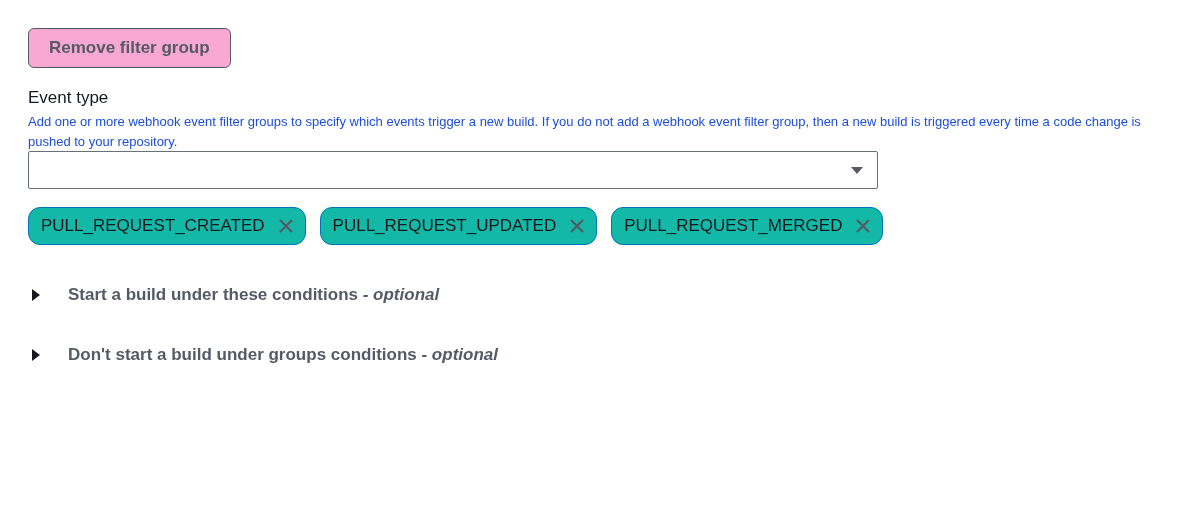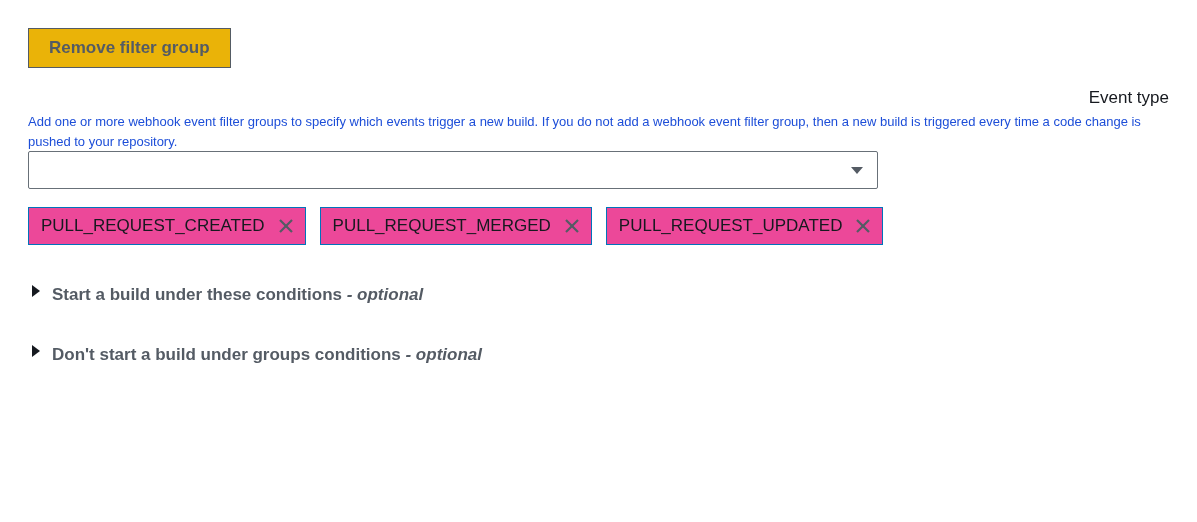--- a/index.html
+++ b/index.html
@@ -20,36 +20,35 @@
       align-items: flex-start;
       margin-bottom: 20px;
     }
     .title {
       font-size: 24px;
       font-weight: 700;
       color: #16191f;
       line-height: 1.2;
     }
     .remove-btn {
-      background: #eab308;
+      background: #f9a8d4;
       border: 1px solid #545b64;
-      border-radius: 0;
+      border-radius: 6px;
       padding: 8px 20px;
       font-size: 17px;
       font-weight: 700;
       color: #545b64;
       cursor: pointer;
       line-height: 1.3;
     }
     .label {
       font-size: 17px;
       font-weight: 400;
       color: #16191f;
       margin-bottom: 4px;
-      text-align: right;
     }
     .description {
       font-size: 13px;
       color: #1d4ed8;
       line-height: 1.5;
     }
     .dropdown {
       width: 850px;
       height: 38px;
       border: 1px solid #687078;
@@ -73,43 +72,44 @@
     .chips {
       display: flex;
       flex-wrap: wrap;
       gap: 14px;
       margin-bottom: 40px;
       max-width: 900px;
     }
     .chip {
       display: inline-flex;
       align-items: center;
-      background: #ec4899;
+      background: #14b8a6;
       border: 1px solid #0073bb;
-      border-radius: 0;
+      border-radius: 12px;
       padding: 8px 12px;
       font-size: 17px;
       color: #16191f;
       gap: 14px;
     }
     .chip-x {
       cursor: pointer;
       display: inline-flex;
       align-items: center;
       justify-content: center;
     }
     .chip-x svg {
       width: 14px;
       height: 14px;
       stroke: #545b64;
       stroke-width: 2.2;
     }
     .expander {
       display: flex;
-      gap: 12px;
+      align-items: center;
+      gap: 28px;
       margin-bottom: 40px;
       cursor: pointer;
     }
     .tri-right {
       width: 0;
       height: 0;
       border-top: 6px solid transparent;
       border-bottom: 6px solid transparent;
       border-left: 8px solid #16191f;
       margin-left: 4px;
@@ -143,30 +143,30 @@
   <span class="chip">
     <span>PULL_REQUEST_CREATED</span>
     <span class="chip-x">
       <svg viewBox="0 0 14 14">
           <line x1="1" y1="1" x2="13" y2="13"></line>
           <line x1="13" y1="1" x2="1" y2="13"></line>
         </svg>
     </span>
   </span>
   <span class="chip">
-    <span>PULL_REQUEST_MERGED</span>
+    <span>PULL_REQUEST_UPDATED</span>
     <span class="chip-x">
       <svg viewBox="0 0 14 14">
           <line x1="1" y1="1" x2="13" y2="13"></line>
           <line x1="13" y1="1" x2="1" y2="13"></line>
         </svg>
     </span>
   </span>
   <span class="chip">
-    <span>PULL_REQUEST_UPDATED</span>
+    <span>PULL_REQUEST_MERGED</span>
     <span class="chip-x">
       <svg viewBox="0 0 14 14">
           <line x1="1" y1="1" x2="13" y2="13"></line>
           <line x1="13" y1="1" x2="1" y2="13"></line>
         </svg>
     </span>
   </span>
 </div>
 
 <div class="expander">

